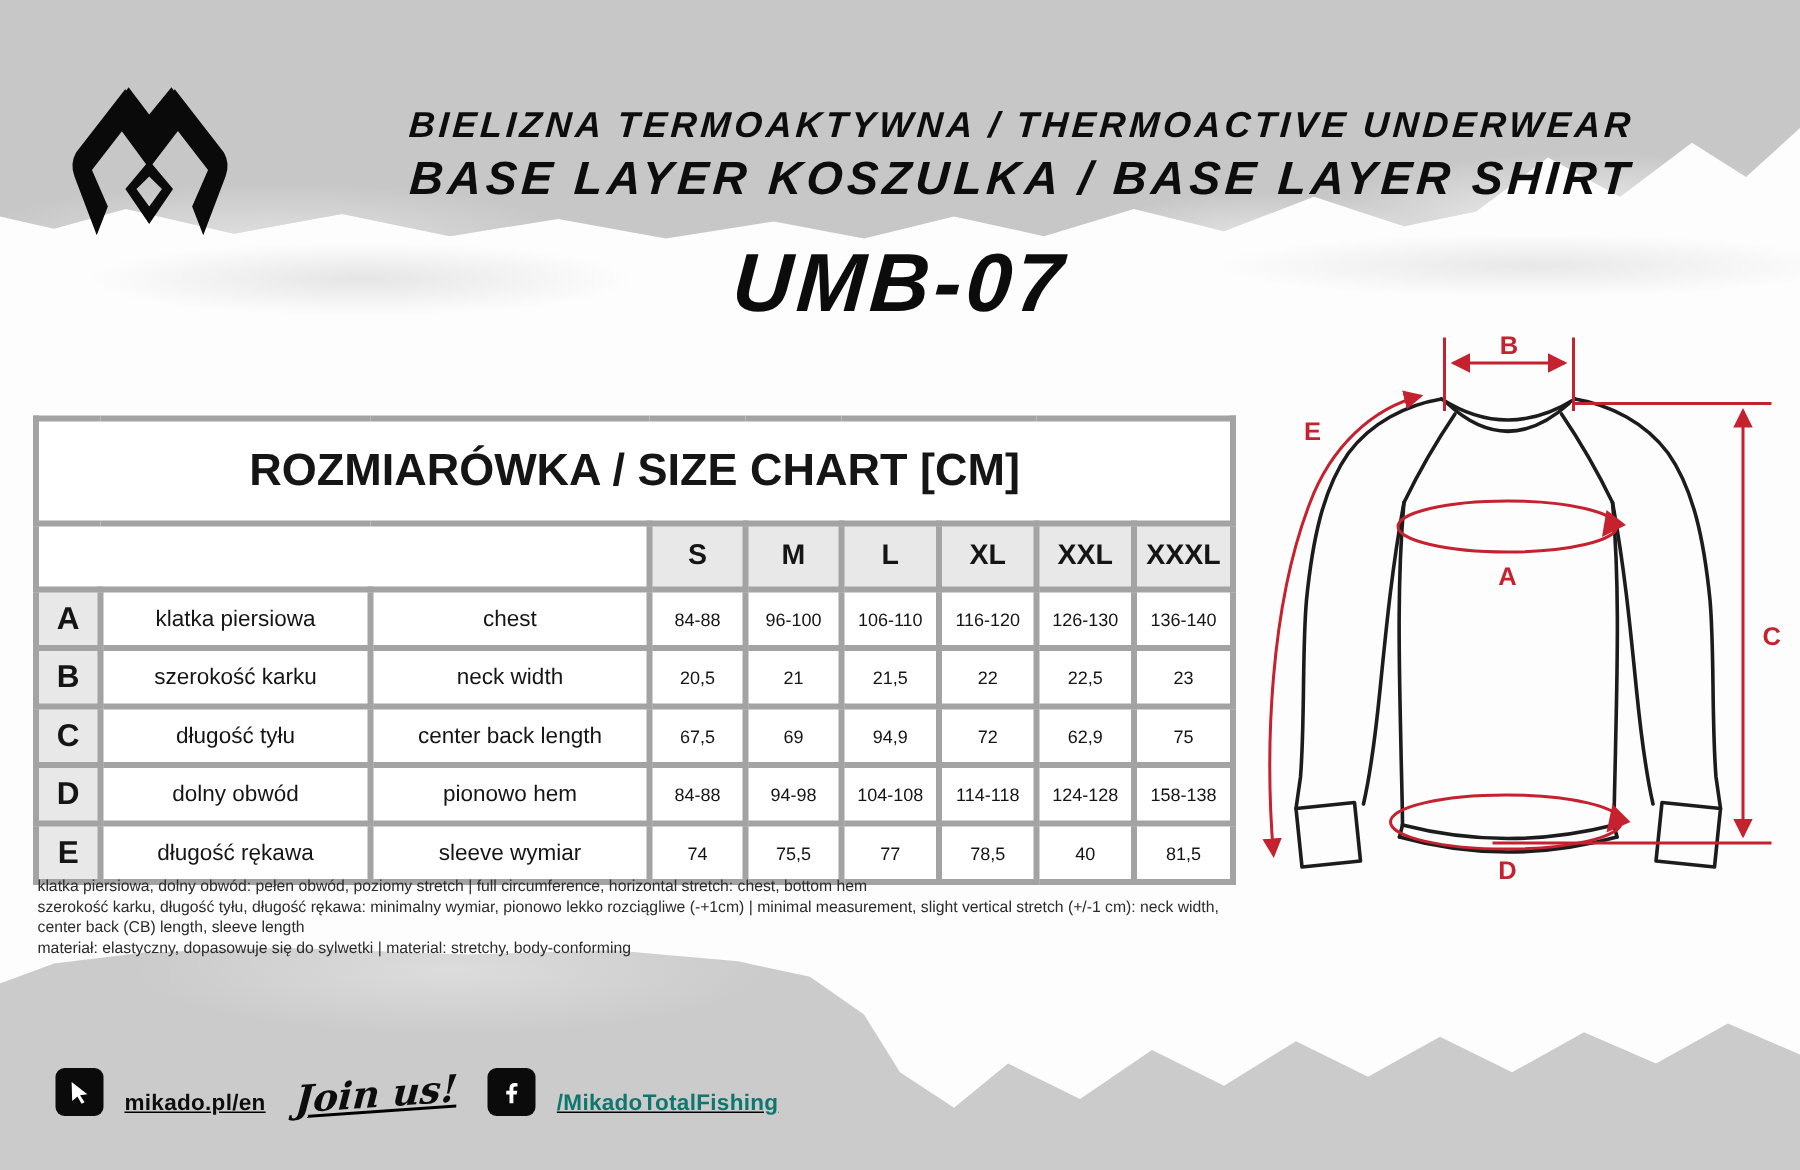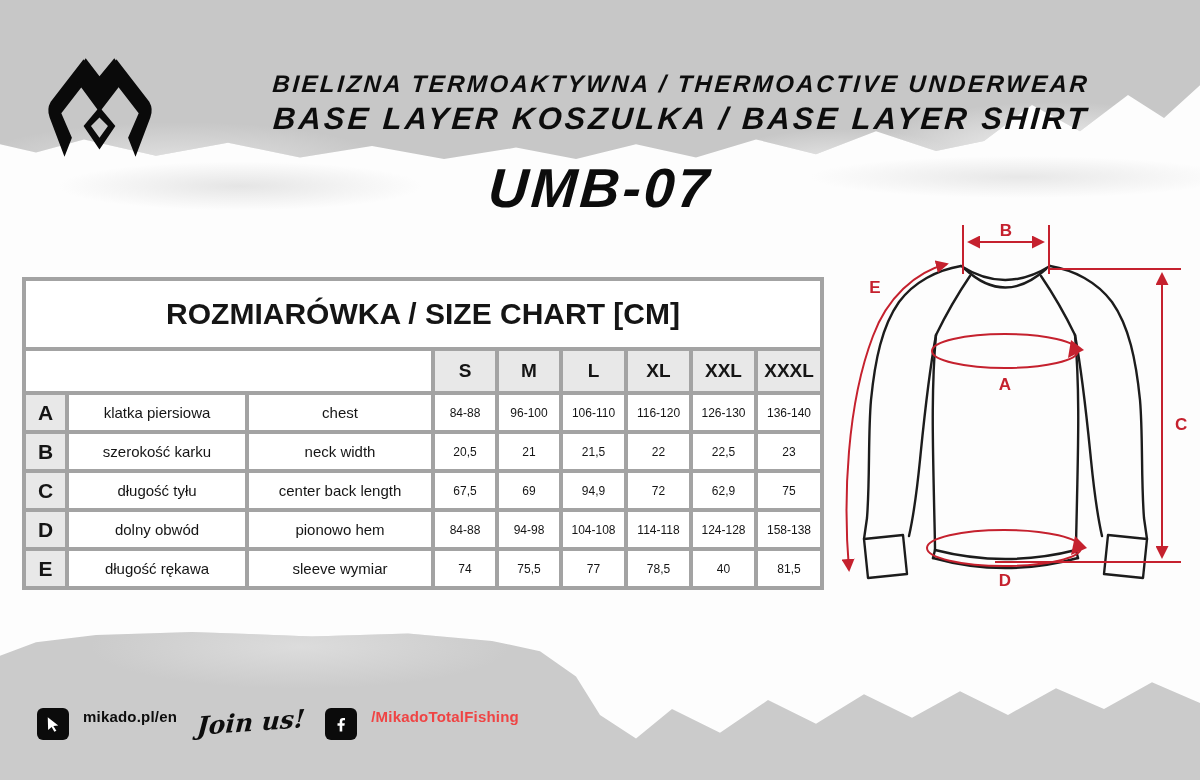--- a/index.html
+++ b/index.html
@@ -62,27 +62,27 @@
   .t-name{font-size:15px;font-weight:normal;}
   .t-val{font-size:12px;font-weight:normal;}
   tr.data-row{height:39px;}
   
   .notes{position:absolute;left:25px;top:585px;width:805px;color:#2b2b2b;
     font-size:10.5px;line-height:13.5px;}
   
   .diagram{position:absolute;left:835px;top:218px;width:360px;height:412px;}
   .diagram text{font-family:"Liberation Sans",sans-serif;font-weight:bold;font-size:17px;}
   
-  .footer{position:absolute;left:37px;top:708px;height:36px;display:flex;align-items:flex-start;gap:14px;}
+  .footer{position:absolute;left:37px;top:708px;height:36px;display:flex;align-items:flex-end;gap:14px;text-decoration:underline;}
   .sq-icon{width:32px;height:32px;background:#0b0b0b;border-radius:6px;
     display:flex;align-items:center;justify-content:center;flex:0 0 auto;}
   .f-site{font-size:15px;font-weight:bold;color:#0d0d0d;letter-spacing:.2px;}
   .f-join{font-family:"DejaVu Serif",serif;font-style:italic;font-size:25px;
     font-weight:bold;color:#0d0d0d;transform:rotate(-4deg) skewX(-8deg);padding:0 6px;}
-  .f-fb{font-size:15px;font-weight:bold;color:#ef4444;letter-spacing:.2px;}
+  .f-fb{font-size:15px;font-weight:bold;color:#0f766e;letter-spacing:.2px;}
 </style>
 </head>
 <body>
 
 <div class="band-top"></div>
 <div class="band-bottom"></div>
 <div class="smudge"></div>
 
 <svg class="logo" viewBox="0 0 119 100" aria-hidden="true">
   <g fill="#0a0a0a">
@@ -174,20 +174,23 @@
     <td class="t-val">75,5</td>
     <td class="t-val">77</td>
     <td class="t-val">78,5</td>
     <td class="t-val">40</td>
     <td class="t-val">81,5</td>
   </tr>
 </tbody>
   </table>
 
 <div class="notes">
+  <div>klatka piersiowa, dolny obwód: pełen obwód, poziomy stretch  |  full circumference, horizontal stretch: chest, bottom hem</div>
+  <div>szerokość karku, długość tyłu, długość rękawa: minimalny wymiar, pionowo lekko rozciągliwe (-+1cm)  |  minimal measurement, slight vertical stretch (+/-1 cm): neck width, center back (CB) length, sleeve length</div>
+  <div>materiał: elastyczny, dopasowuje się do sylwetki  |  material: stretchy, body-conforming</div>
 </div>
 
 <svg class="diagram" viewBox="0 0 360 412" aria-hidden="true">
   <defs>
     <marker id="arr" viewBox="0 0 10 10" refX="8.5" refY="5" markerWidth="6.5" markerHeight="6.5" orient="auto-start-reverse">
       <path d="M0,0 L10,5 L0,10 Z" fill="#c5212e"></path>
     </marker>
   </defs>
 
   <g stroke="#1c1c1c" stroke-width="2.4" fill="none" stroke-linecap="round" stroke-linejoin="round">

